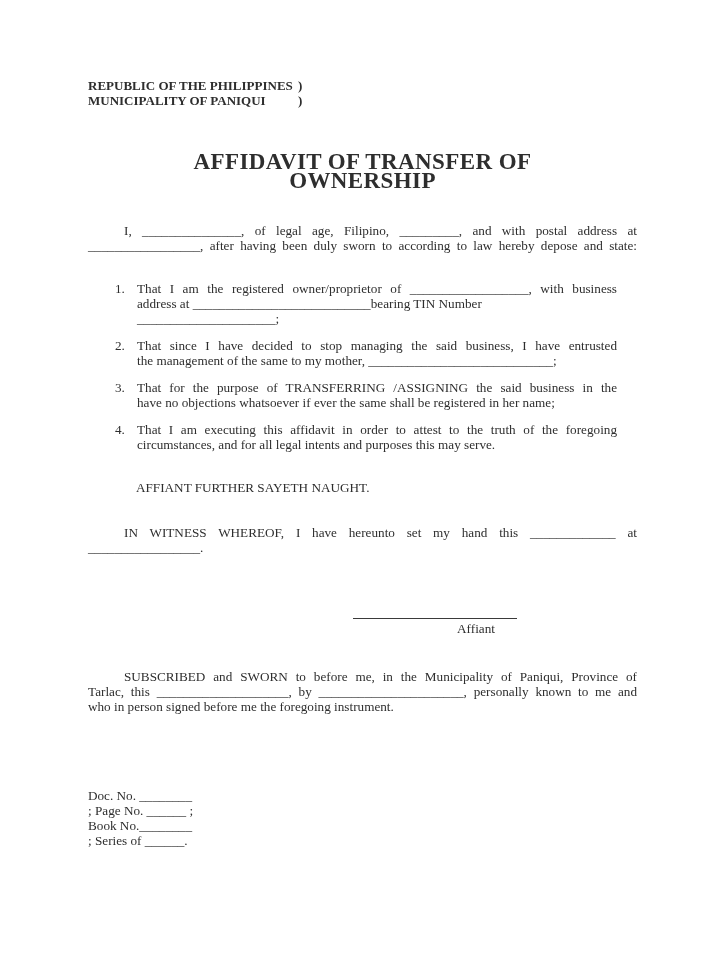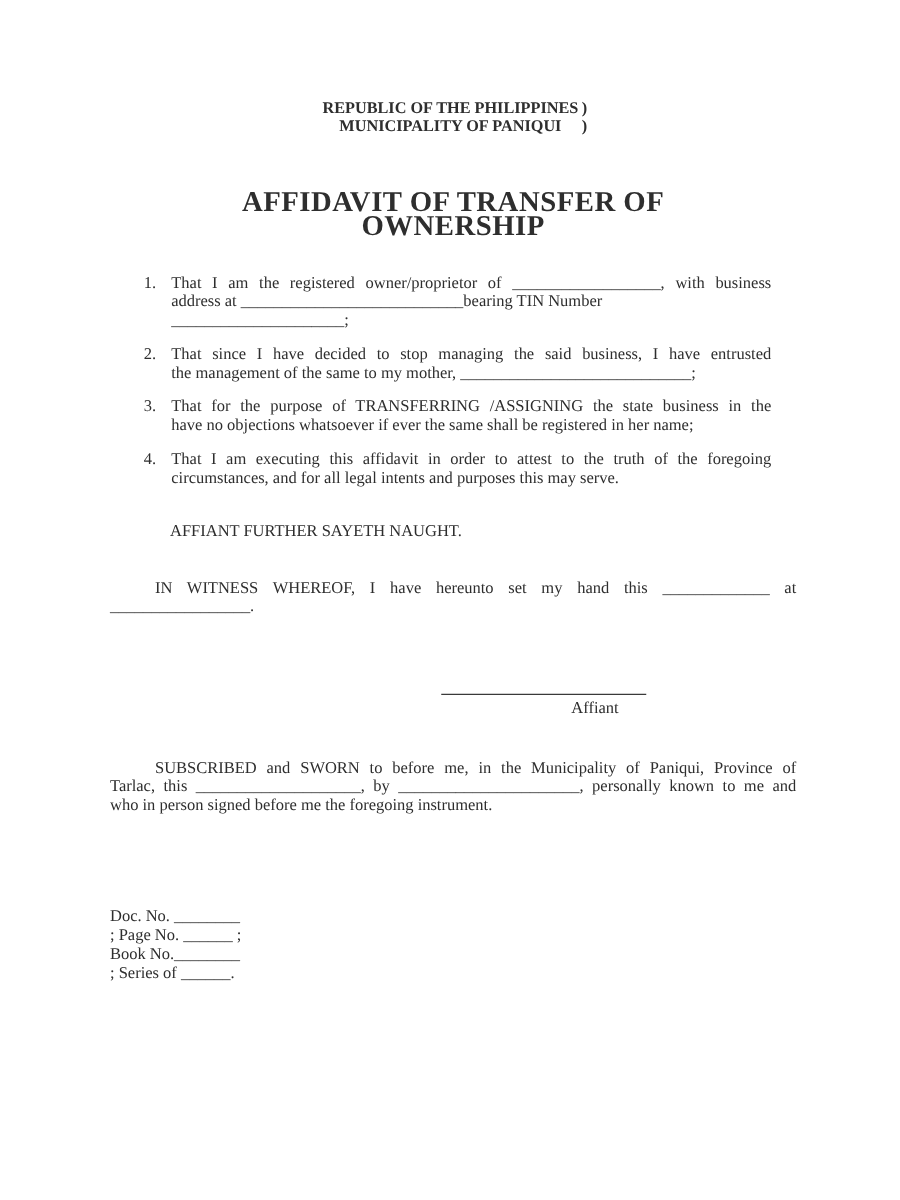--- a/index.html
+++ b/index.html
@@ -12,21 +12,21 @@
     padding: 78px 83px 0 88px;
     font-family: "Liberation Serif", "DejaVu Serif", serif;
     font-size: 13.2px;
     line-height: 15px;
     color: #2e2e2e;
     overflow: hidden;
   }
 
   
   .venue { font-weight: bold; font-size: 13px; }
-  .venue-line { white-space: nowrap; text-align: center; }
+  .venue-line { white-space: nowrap; }
   .venue-place { display: inline-block; min-width: 210px; }
 
   
   .doc-title {
     margin-top: 44px;
     text-align: center;
     font-weight: bold;
     font-size: 23px;
     line-height: 19px;
     letter-spacing: 0.4px;
@@ -65,20 +65,24 @@
   <div class="venue">
     <div class="venue-line"><span class="venue-place">REPUBLIC OF THE PHILIPPINES</span><span>)</span></div>
     <div class="venue-line"><span class="venue-place">MUNICIPALITY OF PANIQUI</span><span>)</span></div>
   </div>
 
   <div class="doc-title">
     <div>AFFIDAVIT OF TRANSFER OF</div>
     <div>OWNERSHIP</div>
   </div>
 
+  <div class="para intro">
+    <div class="jline indent">I, _______________, of legal age, Filipino, _________, and with postal address at</div>
+    <div class="jline">_________________, after having been duly sworn to according to law hereby depose and state:</div>
+  </div>
 
   <div class="list">
 
     <div class="item">
       <div class="item-num">1.</div>
       <div class="item-text">
         <div class="jline">That I am the registered owner/proprietor of __________________, with business</div>
         <div>address at ___________________________bearing TIN Number _____________________;</div>
       </div>
     </div>
@@ -87,21 +91,21 @@
       <div class="item-num">2.</div>
       <div class="item-text">
         <div class="jline">That since I have decided to stop managing the said business, I have entrusted</div>
         <div>the management of the same to my mother, ____________________________;</div>
       </div>
     </div>
 
     <div class="item">
       <div class="item-num">3.</div>
       <div class="item-text">
-        <div class="jline">That for the purpose of TRANSFERRING /ASSIGNING the state business in the</div>
+        <div class="jline">That for the purpose of TRANSFERRING /ASSIGNING the said business in the</div>
         <div>have no objections whatsoever if ever the same shall be registered in her name;</div>
       </div>
     </div>
 
     <div class="item">
       <div class="item-num">4.</div>
       <div class="item-text">
         <div class="jline">That I am executing this affidavit in order to attest to the truth of the foregoing</div>
         <div>circumstances, and for all legal intents and purposes this may serve.</div>
       </div>

